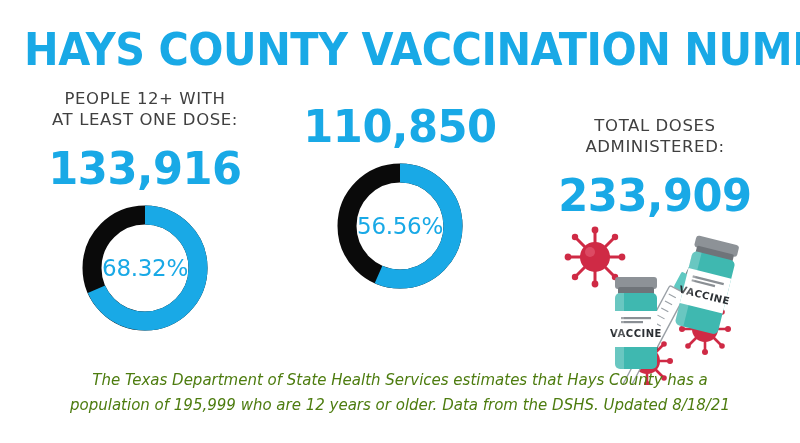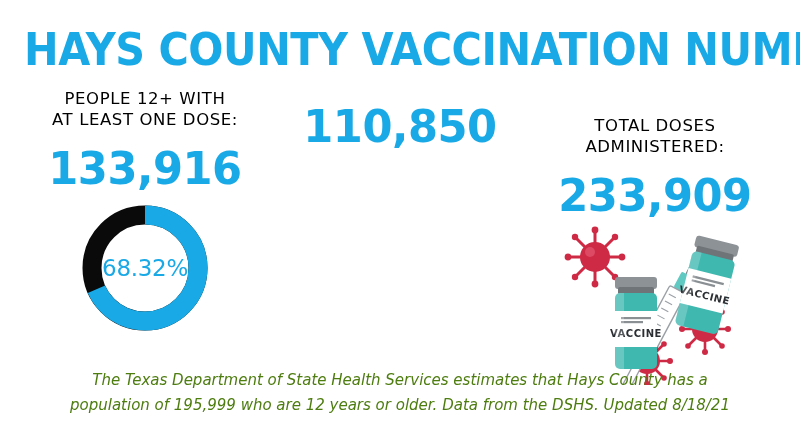--- a/index.html
+++ b/index.html
@@ -52,21 +52,21 @@
     width: 266px;
     height: 270px;
   }
   .col-0 { left: 12px; }
   .col-1 { left: 267px; }
   .col-2 { left: 522px; margin-top: 27px; }
 
   .col-label {
     width: 100%;
     text-align: center;
-    color: #000000;
+    color: #404040;
     font-size: 16.5px;
     line-height: 21px;
     font-weight: 400;
     letter-spacing: 0.6px;
     font-family: "DejaVu Sans", sans-serif;
     white-space: pre-line;
   }
 
   .col-number {
     width: 100%;
@@ -149,20 +149,27 @@
         <svg class="donut-svg" viewBox="0 0 132 132">
           <circle cx="66" cy="66" r="53" fill="none" stroke="#0a0a0a" stroke-width="19"></circle>
           <circle id="arc0" cx="66" cy="66" r="53" fill="none" stroke="#19a9e6" stroke-width="19" stroke-dasharray="227.51 105.50" transform="rotate(-90 66 66)"></circle>
         </svg>
         <div class="donut-value">68.32%</div>
       </div>
     </div>
 
     <div class="col col-1">
       <div class="col-number">110,850</div>
+      <div class="donut-wrap">
+        <svg class="donut-svg" viewBox="0 0 132 132">
+          <circle cx="66" cy="66" r="53" fill="none" stroke="#0a0a0a" stroke-width="19"></circle>
+          <circle id="arc1" cx="66" cy="66" r="53" fill="none" stroke="#19a9e6" stroke-width="19" stroke-dasharray="188.35 144.66" transform="rotate(-90 66 66)"></circle>
+        </svg>
+        <div class="donut-value">56.56%</div>
+      </div>
     </div>
 
     <div class="col col-2">
       <div class="col-label">TOTAL DOSES
 ADMINISTERED:</div>
       <div class="col-number">233,909</div>
 
       <div class="art-wrap">
         <svg class="art-svg" width="200" height="160" viewBox="0 0 200 160">
 

